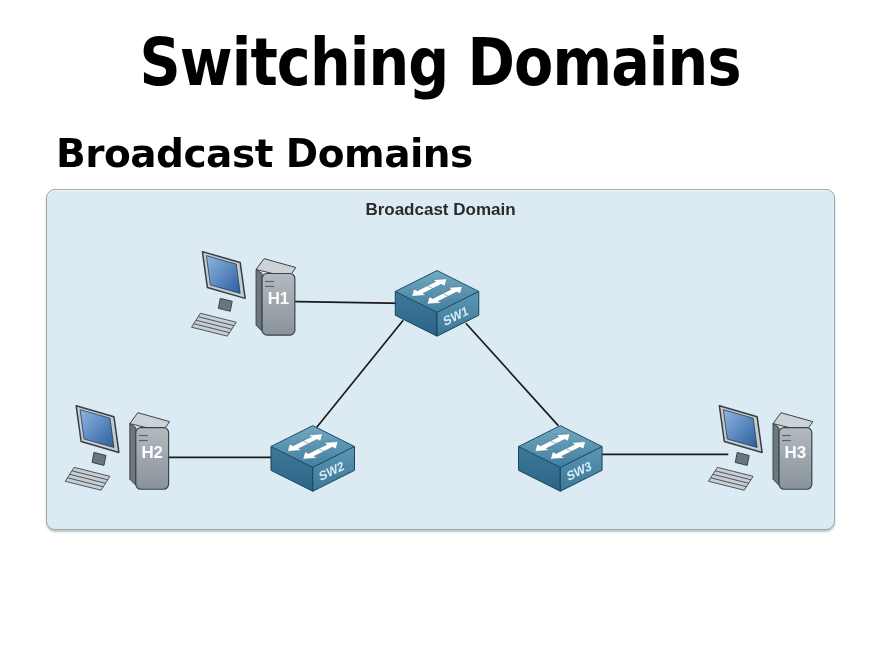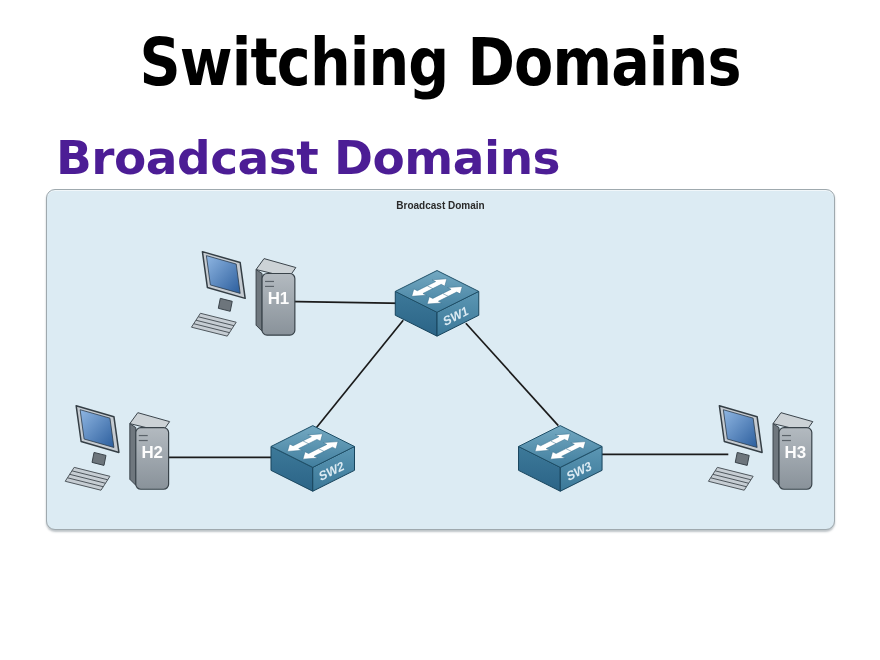--- a/index.html
+++ b/index.html
@@ -8,34 +8,34 @@
 
   .title {
     position:absolute; top:30px; left:0; width:880px;
     text-align:center; font-size:65px; font-weight:bold; color:#000;
     line-height:1; letter-spacing:-1px;
     transform:scaleX(0.88); transform-origin:center;
     white-space:nowrap;
   }
   .subtitle {
     position:absolute; top:134px; left:56px;
-    font-size:47px; font-weight:bold; color:#4c1d95; line-height:1;
+    font-size:39px; font-weight:bold; color:#000000; line-height:1;
     letter-spacing:-0.5px; white-space:nowrap;
   }
   .panel {
     position:absolute; left:46px; top:189px; width:789px; height:341px;
     background:#dcebf3;
     border:1.5px solid #9fa9ae; border-radius:9px;
     box-shadow:0 2px 2px rgba(110,125,133,0.45), inset 0 1px 0 rgba(255,255,255,0.6);
     box-sizing:border-box;
   }
   .panel-label {
     position:absolute; top:10px; left:0; width:100%;
     text-align:center; font-family:"Liberation Sans", sans-serif;
-    font-size:10px; font-weight:bold; color:#2a2a2a;
+    font-size:17px; font-weight:bold; color:#2a2a2a;
   }
   .diagram-svg { position:absolute; left:0; top:0; width:100%; height:100%; }
 
   .link-line { stroke-width:1.7px; fill:none; }
   .node-label-host {
     font-family:"Liberation Sans", sans-serif;
     font-size:17px; font-weight:bold; fill:#fdfdfd;
   }
   .node-label-switch {
     font-family:"Liberation Sans", sans-serif;

